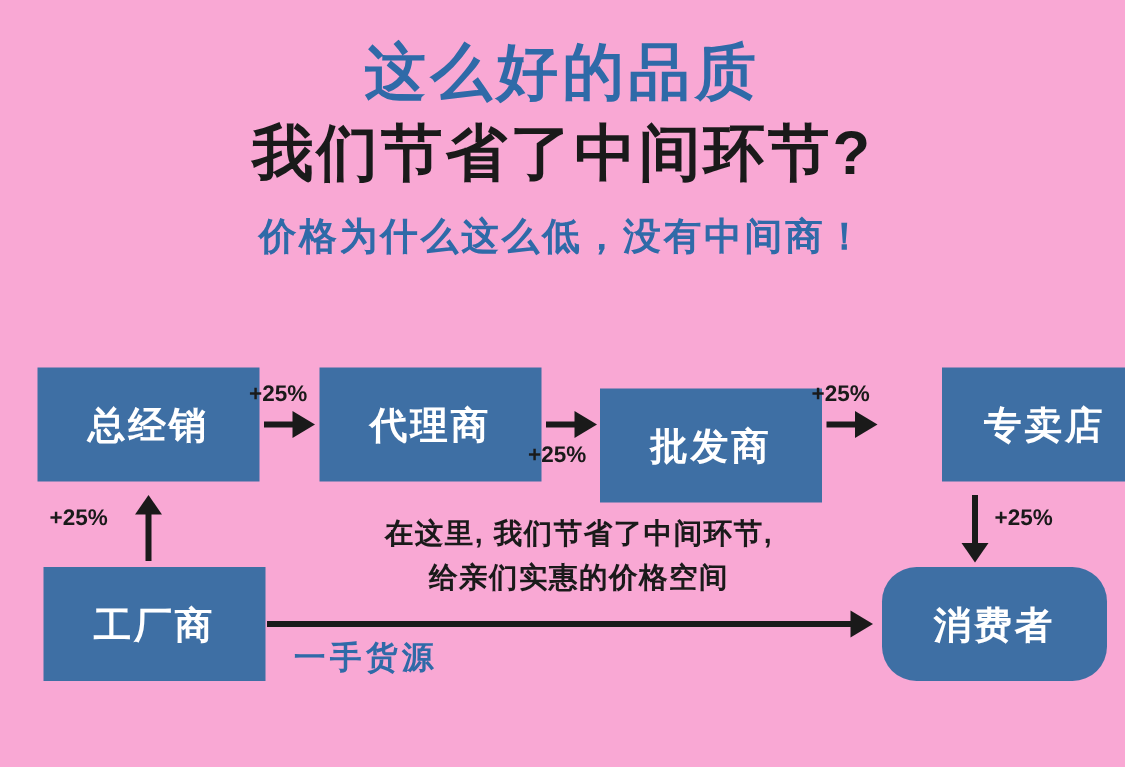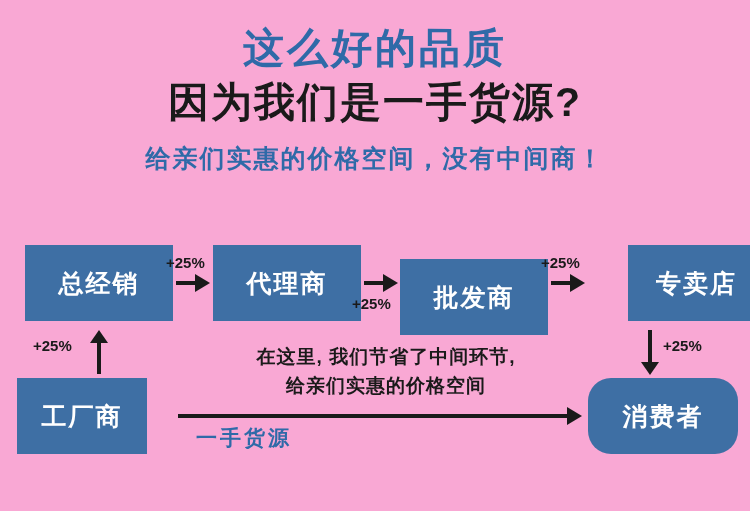--- a/index.html
+++ b/index.html
@@ -65,21 +65,21 @@
     display: flex;
     align-items: center;
     justify-content: center;
     box-sizing: border-box;
   }
 
   #box-zongjingxiao { left: 25px;  top: 245px; width: 148px; height: 76px; }
   #box-dailishang   { left: 213px; top: 245px; width: 148px; height: 76px; }
   #box-pifashang    { left: 400px; top: 259px; width: 148px; height: 76px; }
   #box-zhuanmaidian { left: 588px; top: 245px; width: 137px; height: 76px; margin-left: 40px; }
-  #box-gongchang    { left: 17px;  top: 378px; width: 130px; height: 76px; font-family: Liberation Serif, serif; }
+  #box-gongchang    { left: 29px;  top: 378px; width: 148px; height: 76px; font-family: Liberation Serif, serif; }
   #box-xiaofeizhe   { left: 588px; top: 378px; width: 150px; height: 76px; border-radius: 23px; }
 
   
   .h-arrow {
     position: absolute;
     height: 0;
   }
   .h-arrow .shaft {
     position: absolute;
     left: 0;
@@ -180,22 +180,22 @@
     letter-spacing: 3px;
   }
 </style>
 </head>
 <body>
 
 <div id="stage">
 
   <div class="headings">
     <div class="h-line1">这么好的品质</div>
-    <div class="h-line2">因为我们是一手货源?</div>
-    <div class="h-line3">给亲们实惠的价格空间，没有中间商！</div>
+    <div class="h-line2">我们节省了中间环节?</div>
+    <div class="h-line3">价格为什么这么低，没有中间商！</div>
   </div>
 
   <div class="box" id="box-dailishang">代理商</div>
   <div class="box" id="box-zongjingxiao">总经销</div>
   <div class="box" id="box-pifashang">批发商</div>
   <div class="box" id="box-zhuanmaidian">专卖店</div>
   <div class="box" id="box-gongchang">工厂商</div>
   <div class="box" id="box-xiaofeizhe">消费者</div>
 
   <div class="h-arrow" id="arrow-1">

